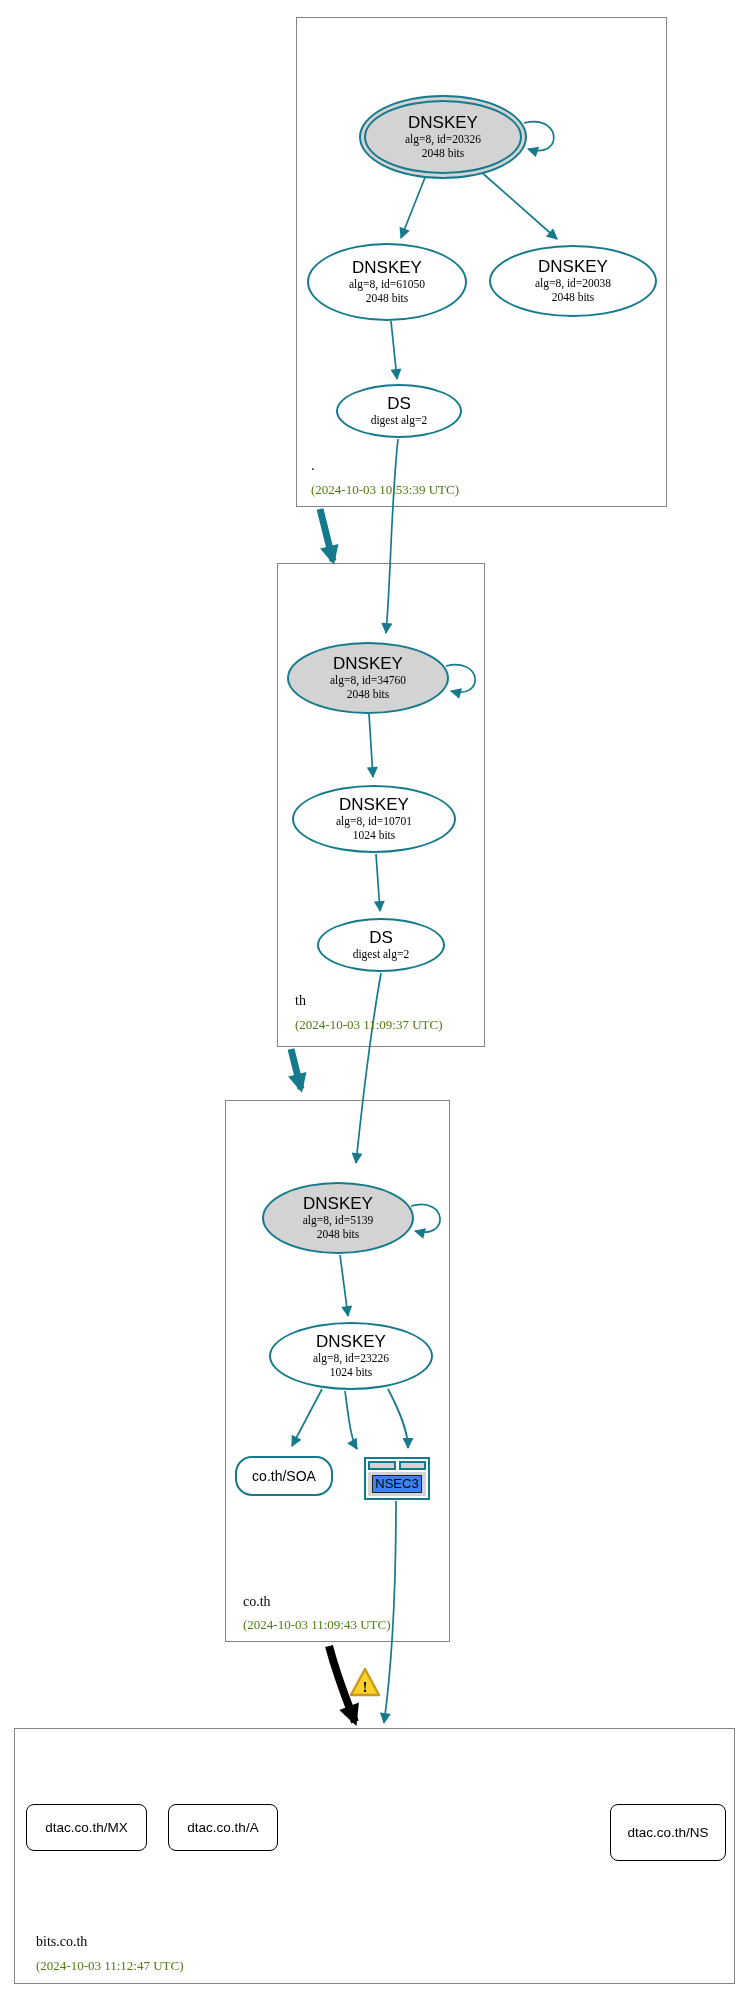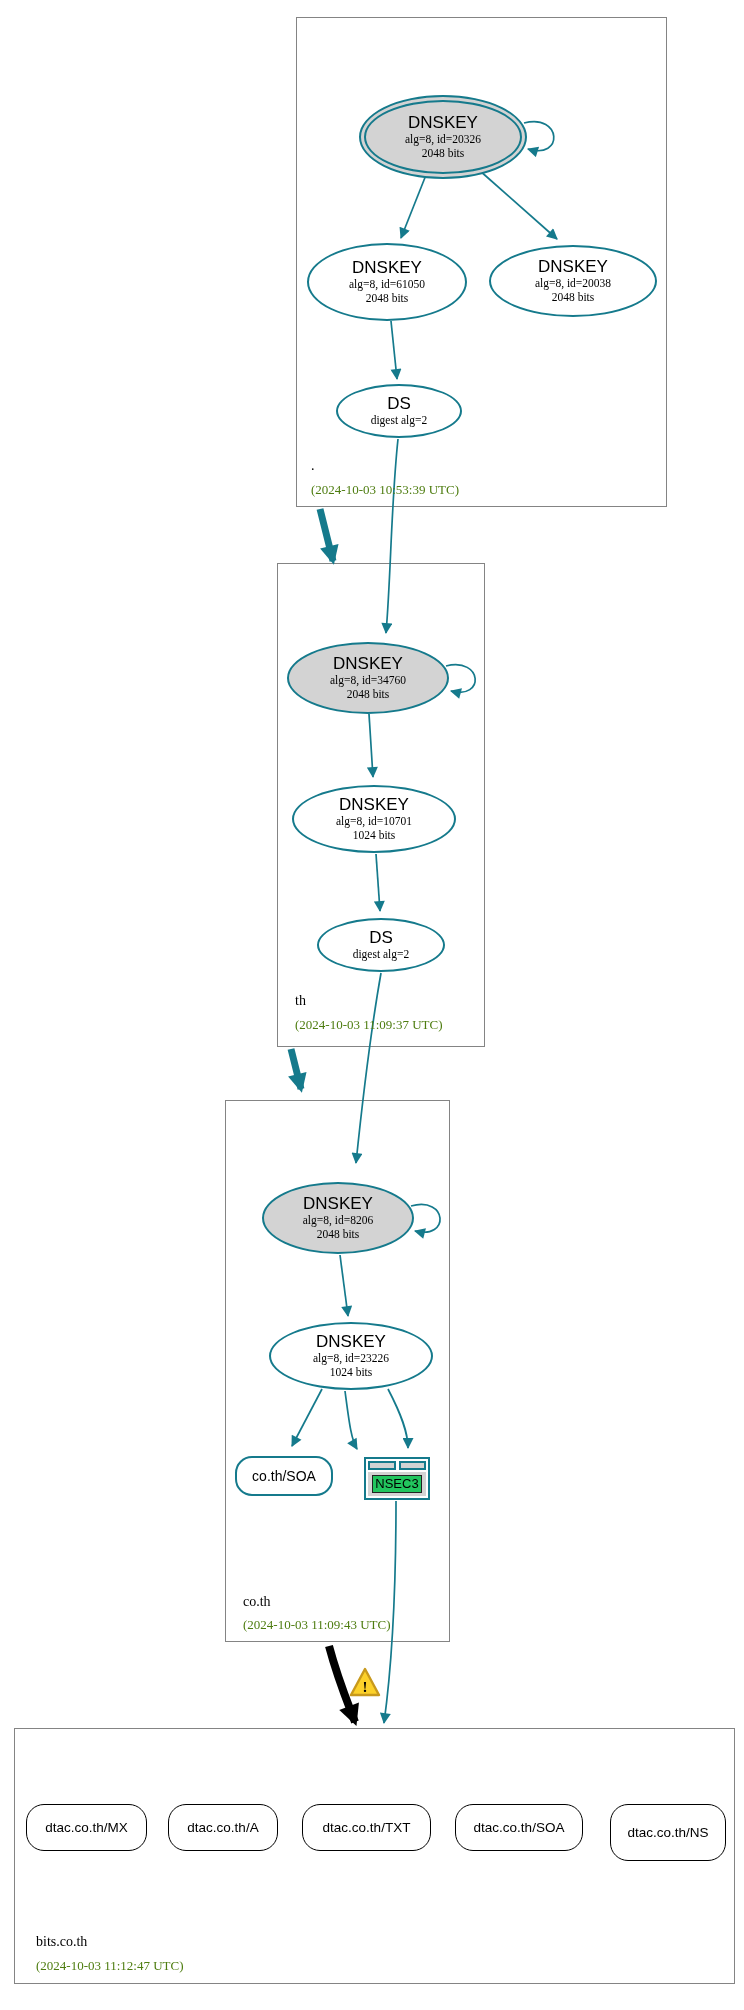--- a/index.html
+++ b/index.html
@@ -8,29 +8,29 @@
   .zbox{position:absolute;border:1px solid #848484;background:transparent;z-index:1;box-sizing:border-box;}
   .edges{position:absolute;left:0;top:0;width:744px;height:2010px;z-index:2;}
   .node{position:absolute;z-index:3;box-sizing:border-box;display:flex;flex-direction:column;
         align-items:center;justify-content:center;text-align:center;background:#fff;}
   .ellipse{border:2px solid #157a8c;border-radius:50%;}
   .ellipse.gray{background:#d3d3d3;}
   .ellipse.double::before{content:"";position:absolute;inset:3px;border:2px solid #157a8c;border-radius:50%;}
   .t{font-size:17px;color:#000;line-height:1.15;font-family:"Liberation Sans",sans-serif;}
   .a{font-size:11.5px;color:#000;line-height:1.2;font-family:"Liberation Serif",serif;}
   .rr{border:2px solid #157a8c;border-radius:17px;font-size:14px;color:#000;}
-  .rr.black{border:1.5px solid #000;border-radius:18px;font-size:13.5px;}
+  .rr.black{border:1.5px solid #000;border-radius:8px;font-size:13.5px;}
   .zone-label{position:absolute;z-index:2;font-family:"Liberation Serif",serif;font-size:14px;color:#000;}
   .zone-ts{position:absolute;z-index:2;font-family:"Liberation Serif",serif;font-size:13px;color:#4d7c0f;}
   .nsec3{position:absolute;z-index:3;box-sizing:border-box;border:2.5px solid #157a8c;background:#fff;
          padding:2px;display:flex;flex-direction:column;gap:2px;}
   .nsec3-hdr{display:flex;gap:3px;height:9px;}
   .nsec3-cell{flex:1;border:2px solid #157a8c;background:#d3d3d3;box-sizing:border-box;}
   .nsec3-body{flex:1;background:#d3d3d3;display:flex;align-items:center;justify-content:center;}
-  .nsec3-label{background:#22c55e;border:1px solid #222;padding:0 2px;font-size:13px;line-height:1.2;
+  .nsec3-label{background:#3b82f6;border:1px solid #222;padding:0 2px;font-size:13px;line-height:1.2;
                font-family:"Liberation Sans",sans-serif;color:#000;}
 </style>
 </head>
 <body>
 
 <div class="canvas">
 
   <div class="zbox" style="left:296px;top:17px;width:371px;height:490px;"></div>
   <div class="zbox" style="left:277px;top:563px;width:208px;height:484px;"></div>
   <div class="zbox" style="left:225px;top:1100px;width:225px;height:542px;"></div>
@@ -110,21 +110,21 @@
   </div>
   <div class="node ellipse" style="left:317px;top:918px;width:128px;height:54px;">
     <span class="t">DS</span>
     <span class="a">digest alg=2</span>
   </div>
   <div class="zone-label" style="left:295px;top:993px;">th</div>
   <div class="zone-ts" style="left:295px;top:1017px;">(2024-10-03 11:09:37 UTC)</div>
 
   <div class="node ellipse gray" style="left:262px;top:1182px;width:152px;height:72px;">
     <span class="t">DNSKEY</span>
-    <span class="a">alg=8, id=8206</span>
+    <span class="a">alg=8, id=5139</span>
     <span class="a">2048 bits</span>
   </div>
   <div class="node ellipse" style="left:269px;top:1322px;width:164px;height:68px;">
     <span class="t">DNSKEY</span>
     <span class="a">alg=8, id=23226</span>
     <span class="a">1024 bits</span>
   </div>
   <div class="node rr" style="left:235px;top:1456px;width:98px;height:40px;">
     <span>co.th/SOA</span>
   </div>
@@ -139,25 +139,19 @@
   </div>
   <div class="zone-label" style="left:243px;top:1594px;">co.th</div>
   <div class="zone-ts" style="left:243px;top:1617px;">(2024-10-03 11:09:43 UTC)</div>
 
   <div class="node rr black" style="left:26px;top:1804px;width:121px;height:47px;">
     <span>dtac.co.th/MX</span>
   </div>
   <div class="node rr black" style="left:168px;top:1804px;width:110px;height:47px;">
     <span>dtac.co.th/A</span>
   </div>
-  <div class="node rr black" style="left:302px;top:1804px;width:129px;height:47px;">
-    <span>dtac.co.th/TXT</span>
-  </div>
-  <div class="node rr black" style="left:455px;top:1804px;width:128px;height:47px;">
-    <span>dtac.co.th/SOA</span>
-  </div>
   <div class="node rr black" style="left:610px;top:1804px;width:116px;height:57px;">
     <span>dtac.co.th/NS</span>
   </div>
   <div class="zone-label" style="left:36px;top:1934px;">bits.co.th</div>
   <div class="zone-ts" style="left:36px;top:1958px;">(2024-10-03 11:12:47 UTC)</div>
 
 </div>
 
 </body></html>

